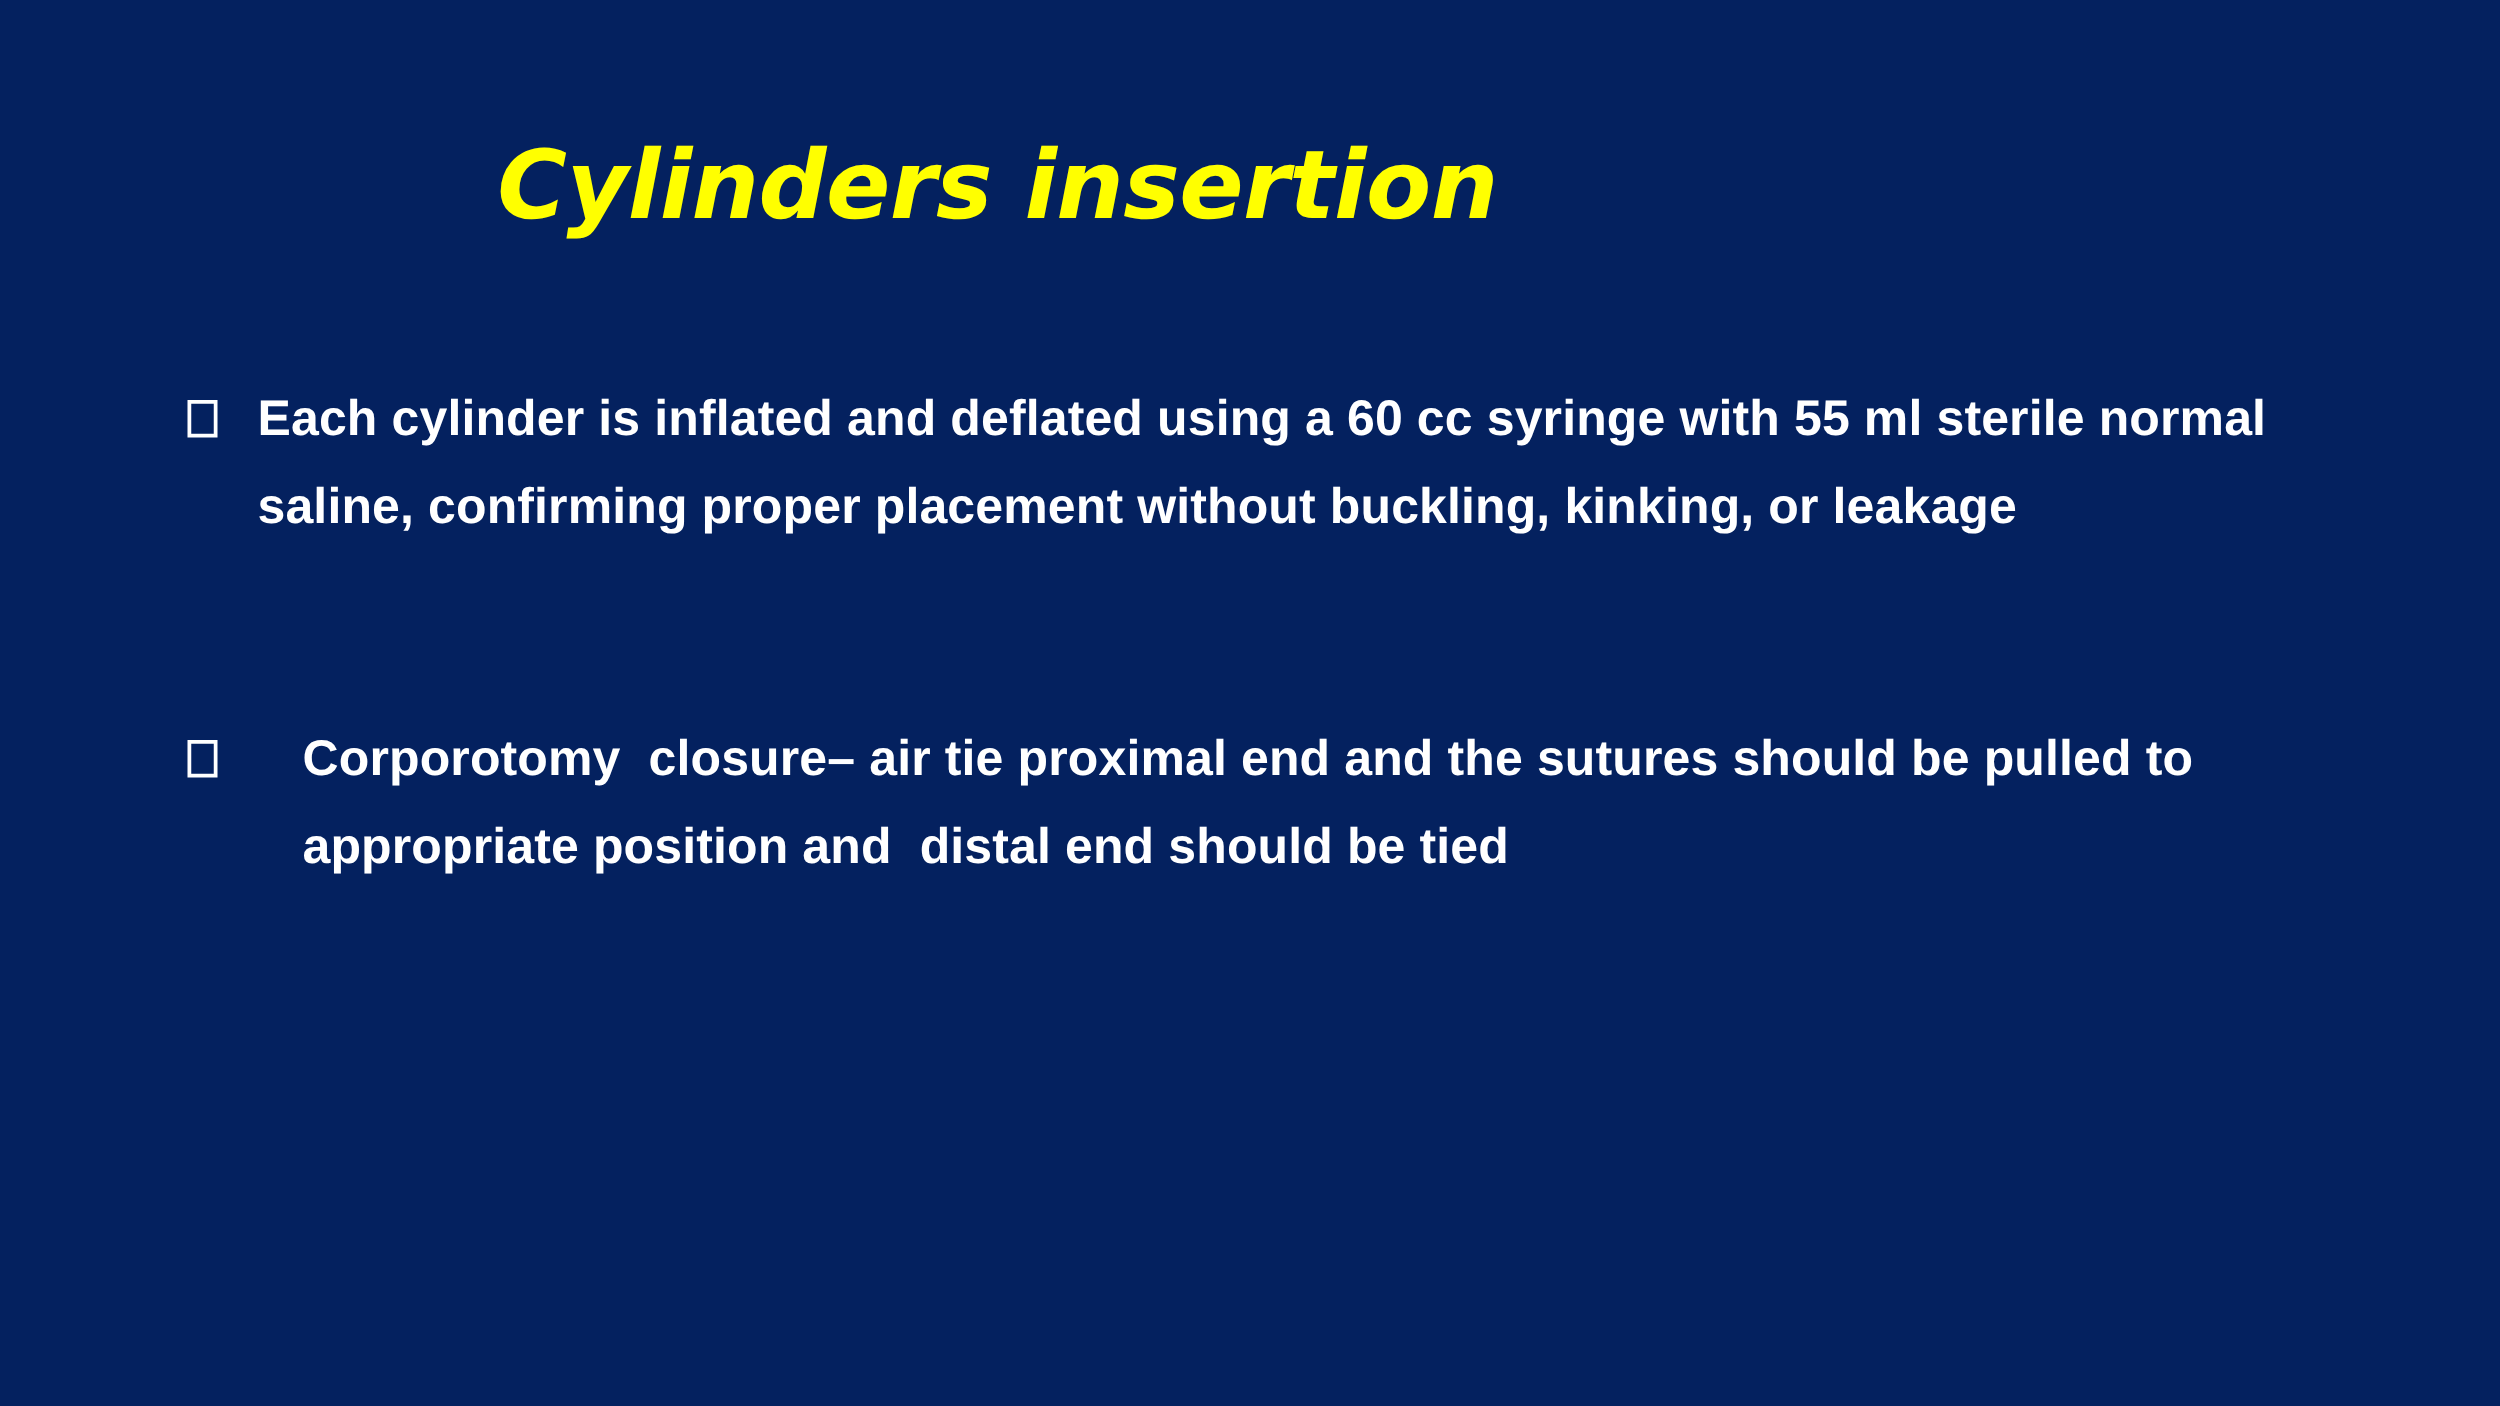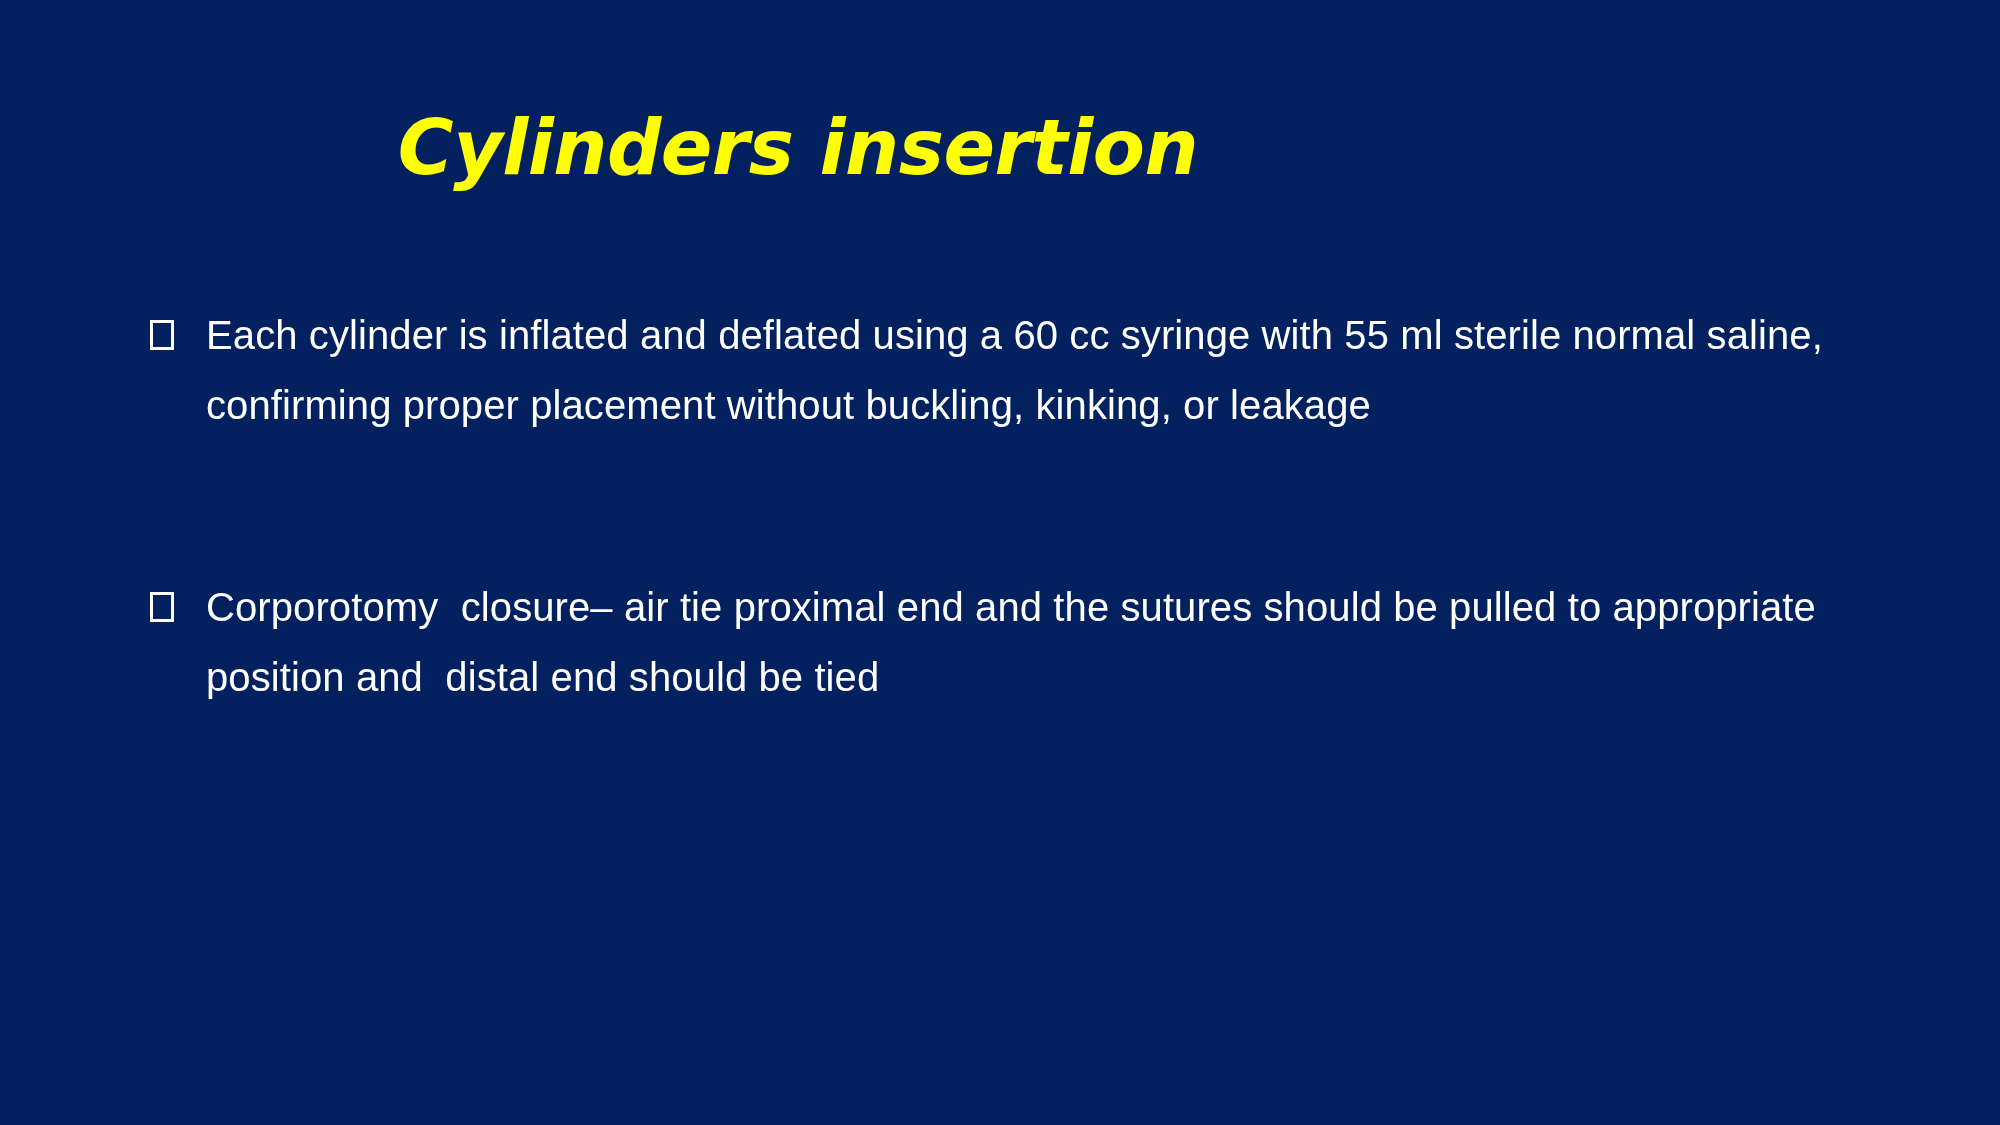--- a/index.html
+++ b/index.html
@@ -40,38 +40,38 @@
     position: absolute;
     left: 150px;
     top: 300px;
     width: 1720px;
   }
   .bullet-row {
     display: flex;
     align-items: flex-start;
     margin-bottom: 132px;
   }
-  .bullet-row:last-child { margin-bottom: 0; }
+  .bullet-row:last-child { margin-bottom: 0; gap: 36px; }
 
   .bullet-marker {
     flex: 0 0 auto;
     width: 24px;
     height: 30px;
     box-sizing: border-box;
     border: 3px solid #ffffff;
     margin-top: 20px;
     margin-right: 32px;
     background: transparent;
   }
   .bullet-text {
     flex: 1 1 auto;
     color: #ffffff;
     font-family: "Liberation Sans", sans-serif;
     font-size: 40px;
-    font-weight: 400;
+    font-weight: 700;
     line-height: 70px;
     white-space: pre-wrap;
     letter-spacing: 0.1px;
   }
 </style>
 </head>
 <body>
 
 <div class="slide">
 

